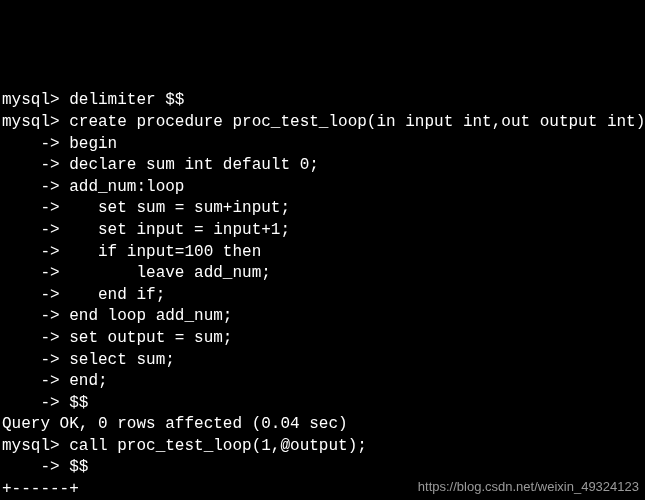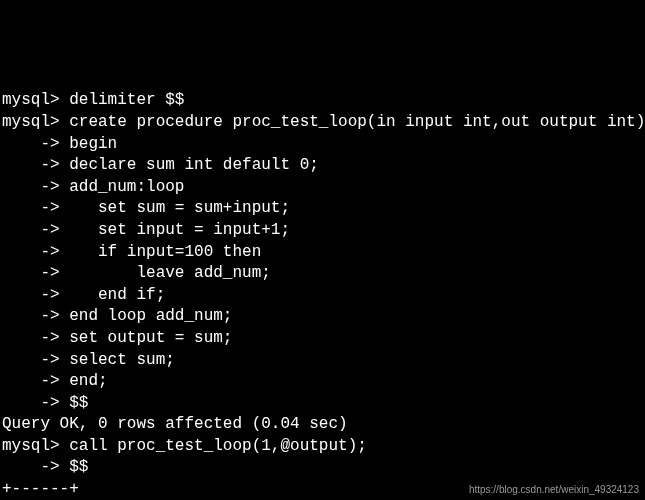--- a/index.html
+++ b/index.html
@@ -15,21 +15,21 @@
     overflow: hidden;
     position: relative;
     white-space: pre;
   }
   .line { display: block; }
   .watermark {
     position: absolute;
     right: 6px;
     bottom: 4px;
     color: #9a9a9a;
-    font-size: 10px;
+    font-size: 13px;
     font-family: Arial, sans-serif;
     white-space: normal;
   }
 </style>
 </head>
 <body>
 
 
 
 <div id="terminal-container"><span class="line">mysql&gt; delimiter $$</span><span class="line">mysql&gt; create procedure proc_test_loop(in input int,out output int)</span><span class="line">    -&gt; begin</span><span class="line">    -&gt; declare sum int default 0;</span><span class="line">    -&gt; add_num:loop</span><span class="line">    -&gt;    set sum = sum+input;</span><span class="line">    -&gt;    set input = input+1;</span><span class="line">    -&gt;    if input=100 then</span><span class="line">    -&gt;        leave add_num;</span><span class="line">    -&gt;    end if;</span><span class="line">    -&gt; end loop add_num;</span><span class="line">    -&gt; set output = sum;</span><span class="line">    -&gt; select sum;</span><span class="line">    -&gt; end;</span><span class="line">    -&gt; $$</span><span class="line">Query OK, 0 rows affected (0.04 sec)</span><span class="line"></span><span class="line">mysql&gt; call proc_test_loop(1,@output);</span><span class="line">    -&gt; $$</span><span class="line">+------+</span></div>

